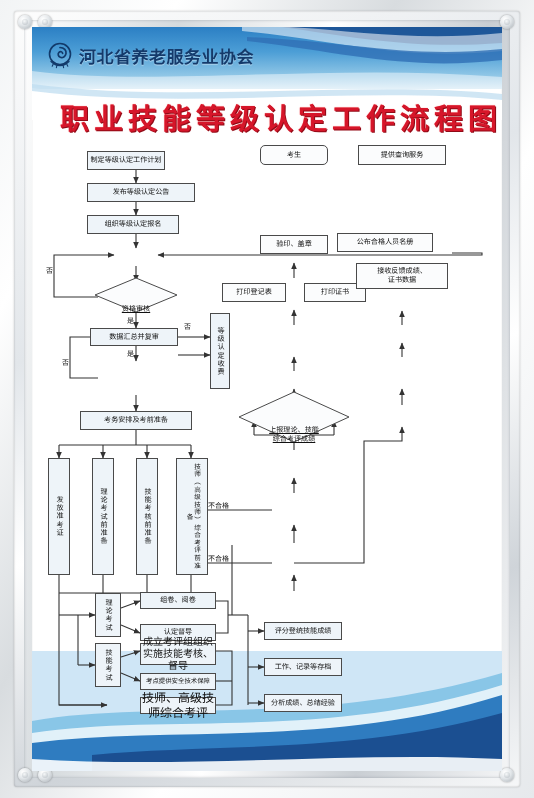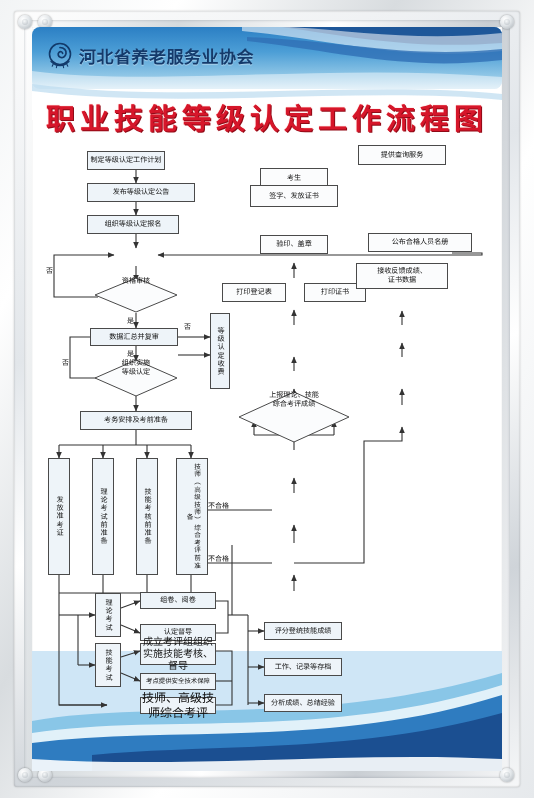--- a/index.html
+++ b/index.html
@@ -25,55 +25,55 @@
          background:radial-gradient(circle at 35% 30%,#ffffff 0%,#e3e7ea 45%,#a9b0b6 100%);
          box-shadow:0 0 2px rgba(0,0,0,.45);}
   .screw::after{content:"";position:absolute;left:4px;top:4px;width:6px;height:6px;
          border-radius:50%;background:radial-gradient(circle at 40% 35%,#f6f8f9,#b7bec4);}
   .s-tl{left:18px;top:15px}.s-tl2{left:38px;top:15px}
   .s-bl{left:18px;top:768px}.s-bl2{left:38px;top:768px}
   .s-tr{left:500px;top:15px}.s-br{left:500px;top:768px}
 
   
   .banner{position:absolute;left:0;top:0;width:470px;height:62px;overflow:hidden;
-          background:linear-gradient(180deg,#2b7fc4 0%,#4c9ed6 40%,#8fc6e6 78%,#cfe6f4 100%);border-radius:8px;}
+          background:linear-gradient(180deg,#2b7fc4 0%,#4c9ed6 40%,#8fc6e6 78%,#cfe6f4 100%);}
   .banner svg{position:absolute;left:0;top:0}
   .logo{position:absolute;left:14px;top:14px;display:flex;align-items:center;gap:5px;}
   .logo-mark{width:28px;height:28px;position:relative;}
   .logo-text{font-family:"DejaVu Sans","Liberation Sans",sans-serif;
              font-size:17px;font-weight:bold;color:#143a6b;letter-spacing:.5px;
              text-shadow:0 1px 1px rgba(255,255,255,.45);white-space:nowrap;}
 
   .sheen{position:absolute;left:0;top:55px;width:470px;height:38px;overflow:hidden;}
 
   
-  .title{position:absolute;left:0;top:68px;width:470px;text-align:center;
+  .title{position:absolute;left:0;top:68px;width:470px;text-align:right;
          font-size:29px;font-weight:bold;letter-spacing:5px;
          color:#d6162a;
          text-shadow:1px 1px 0 #8f0a16, 0 0 1px #ff6a6a;
          font-family:"DejaVu Sans","Liberation Sans",sans-serif;}
 
   
   .waves{position:absolute;left:0;bottom:0;width:470px;height:120px;}
 
   
   .chart{position:absolute;left:0;top:118px;width:470px;height:580px;}
   .chart svg{position:absolute;left:0;top:0}
 
   .nodeL{position:absolute;box-sizing:border-box;
          border:1px solid #4a4a4a;background:#eef4f9;
          display:flex;align-items:center;justify-content:center;text-align:center;
          font-size:7.1px;line-height:1.22;color:#111;padding:1px;
          font-family:"DejaVu Sans","Liberation Sans",sans-serif;}
   .nodeL.plain{background:#fbfcfd;}
-  .nodeL.round{border-radius:0;margin-top:23px;}
+  .nodeL.round{border-radius:5px;}
   .vert{writing-mode:vertical-rl;text-orientation:upright;letter-spacing:1px;
         line-height:1.15;}
-  .dia{position:absolute;display:flex;align-items:flex-start;justify-content:center;
-       text-align:center;font-size:7.1px;line-height:1.2;color:#111;}
+  .dia{position:absolute;display:flex;align-items:flex-end;justify-content:center;
+       text-align:center;font-size:7.1px;line-height:1.2;color:#111;text-decoration:underline;}
   .dia .dtxt{position:relative;z-index:2;padding:0 4px;}
   .dia svg{position:absolute;left:0;top:0;z-index:1}
   .lbl{position:absolute;font-size:7px;color:#111;background:transparent;
        font-family:"DejaVu Sans","Liberation Sans",sans-serif;}
 </style>
 </head>
 <body>
 
 <div class="frame">
   <div class="frame-inner"></div>
@@ -221,27 +221,20 @@
 
       <div class="dia" style="left:62px;top:132px;width:84px;height:36px">
         <svg width="84" height="36" viewBox="0 0 84 36">
             <polygon points="42,1 83,18 42,35 1,18" fill="#fbfcfd" stroke="#4a4a4a" stroke-width="1"></polygon>
           </svg>
         <span class="dtxt">资格审核</span>
       </div>
 
       <div class="nodeL" style="left:58px;top:183px;width:88px;height:18px">数据汇总并复审</div>
 
-      <div class="dia" style="left:62px;top:214px;width:84px;height:38px">
-        <svg width="84" height="38" viewBox="0 0 84 38">
-            <polygon points="42,1 83,19 42,37 1,19" fill="#fbfcfd" stroke="#4a4a4a" stroke-width="1"></polygon>
-          </svg>
-        <span class="dtxt vert-off" style="white-space:pre-line">组织实施
-等级认定</span>
-      </div>
 
       <div class="nodeL vert" style="left:178px;top:168px;width:20px;height:76px">等级认定收费</div>
 
       <div class="nodeL" style="left:48px;top:266px;width:112px;height:19px">考务安排及考前准备</div>
 
       <div class="nodeL vert" style="left:16px;top:313px;width:22px;height:117px">发放准考证</div>
       <div class="nodeL vert" style="left:60px;top:313px;width:22px;height:117px">理论考试前准备</div>
       <div class="nodeL vert" style="left:104px;top:313px;width:22px;height:117px">技能考核前准备</div>
       <div class="nodeL vert" style="left:144px;top:313px;width:32px;height:117px;font-size:6.6px">技师（高级技师）综合考评前准备</div>
 
@@ -252,36 +245,35 @@
       <div class="nodeL" style="left:108px;top:479px;width:76px;height:17px">认定督导</div>
       <div class="nodeL" style="left:108px;top:498px;width:76px;height:22px;font-size:10px">成立考评组组织实施技能考核、督导</div>
       <div class="nodeL" style="left:108px;top:528px;width:76px;height:17px;font-size:6.4px">考点提供安全技术保障</div>
       <div class="nodeL" style="left:108px;top:552px;width:76px;height:17px;font-size:12px">技师、高级技师综合考评</div>
 
       <div class="nodeL" style="left:232px;top:477px;width:78px;height:18px">评分登统技能成绩</div>
       <div class="nodeL" style="left:232px;top:513px;width:78px;height:18px">工作、记录等存档</div>
       <div class="nodeL" style="left:232px;top:549px;width:78px;height:18px">分析成绩、总结经验</div>
 
       <div class="nodeL plain round" style="left:228px;top:0px;width:68px;height:20px">考生</div>
-      <div class="nodeL plain" style="left:218px;top:40px;width:88px;height:22px">签字、发放证书</div>
       <div class="nodeL plain" style="left:228px;top:90px;width:68px;height:19px">验印、盖章</div>
       <div class="nodeL plain" style="left:190px;top:138px;width:64px;height:19px">打印登记表</div>
       <div class="nodeL plain" style="left:272px;top:138px;width:62px;height:19px">打印证书</div>
 
 
       <div class="dia" style="left:206px;top:246px;width:112px;height:52px">
         <svg width="112" height="52" viewBox="0 0 112 52">
             <polygon points="56,1 111,26 56,51 1,26" fill="#fbfcfd" stroke="#4a4a4a" stroke-width="1"></polygon>
           </svg>
         <span class="dtxt" style="white-space:pre-line">上报理论、技能
 综合考评成绩</span>
       </div>
 
       <div class="nodeL plain" style="left:326px;top:0px;width:88px;height:20px">提供查询服务</div>
-      <div class="nodeL plain" style="left:336px;top:88px;width:104px;height:19px">公布合格人员名册</div>
+      <div class="nodeL plain" style="left:305px;top:88px;width:96px;height:19px">公布合格人员名册</div>
       <div class="nodeL plain" style="left:324px;top:118px;width:92px;height:26px;white-space:pre-line">接收反馈成绩、
 证书数据</div>
 
       <span class="lbl" style="left:14px;top:120px">否</span>
       <span class="lbl" style="left:95px;top:170px">是</span>
       <span class="lbl" style="left:152px;top:176px">否</span>
       <span class="lbl" style="left:95px;top:203px">是</span>
       <span class="lbl" style="left:30px;top:212px">否</span>
       <span class="lbl" style="left:176px;top:355px">不合格</span>
       <span class="lbl" style="left:176px;top:408px">不合格</span>

